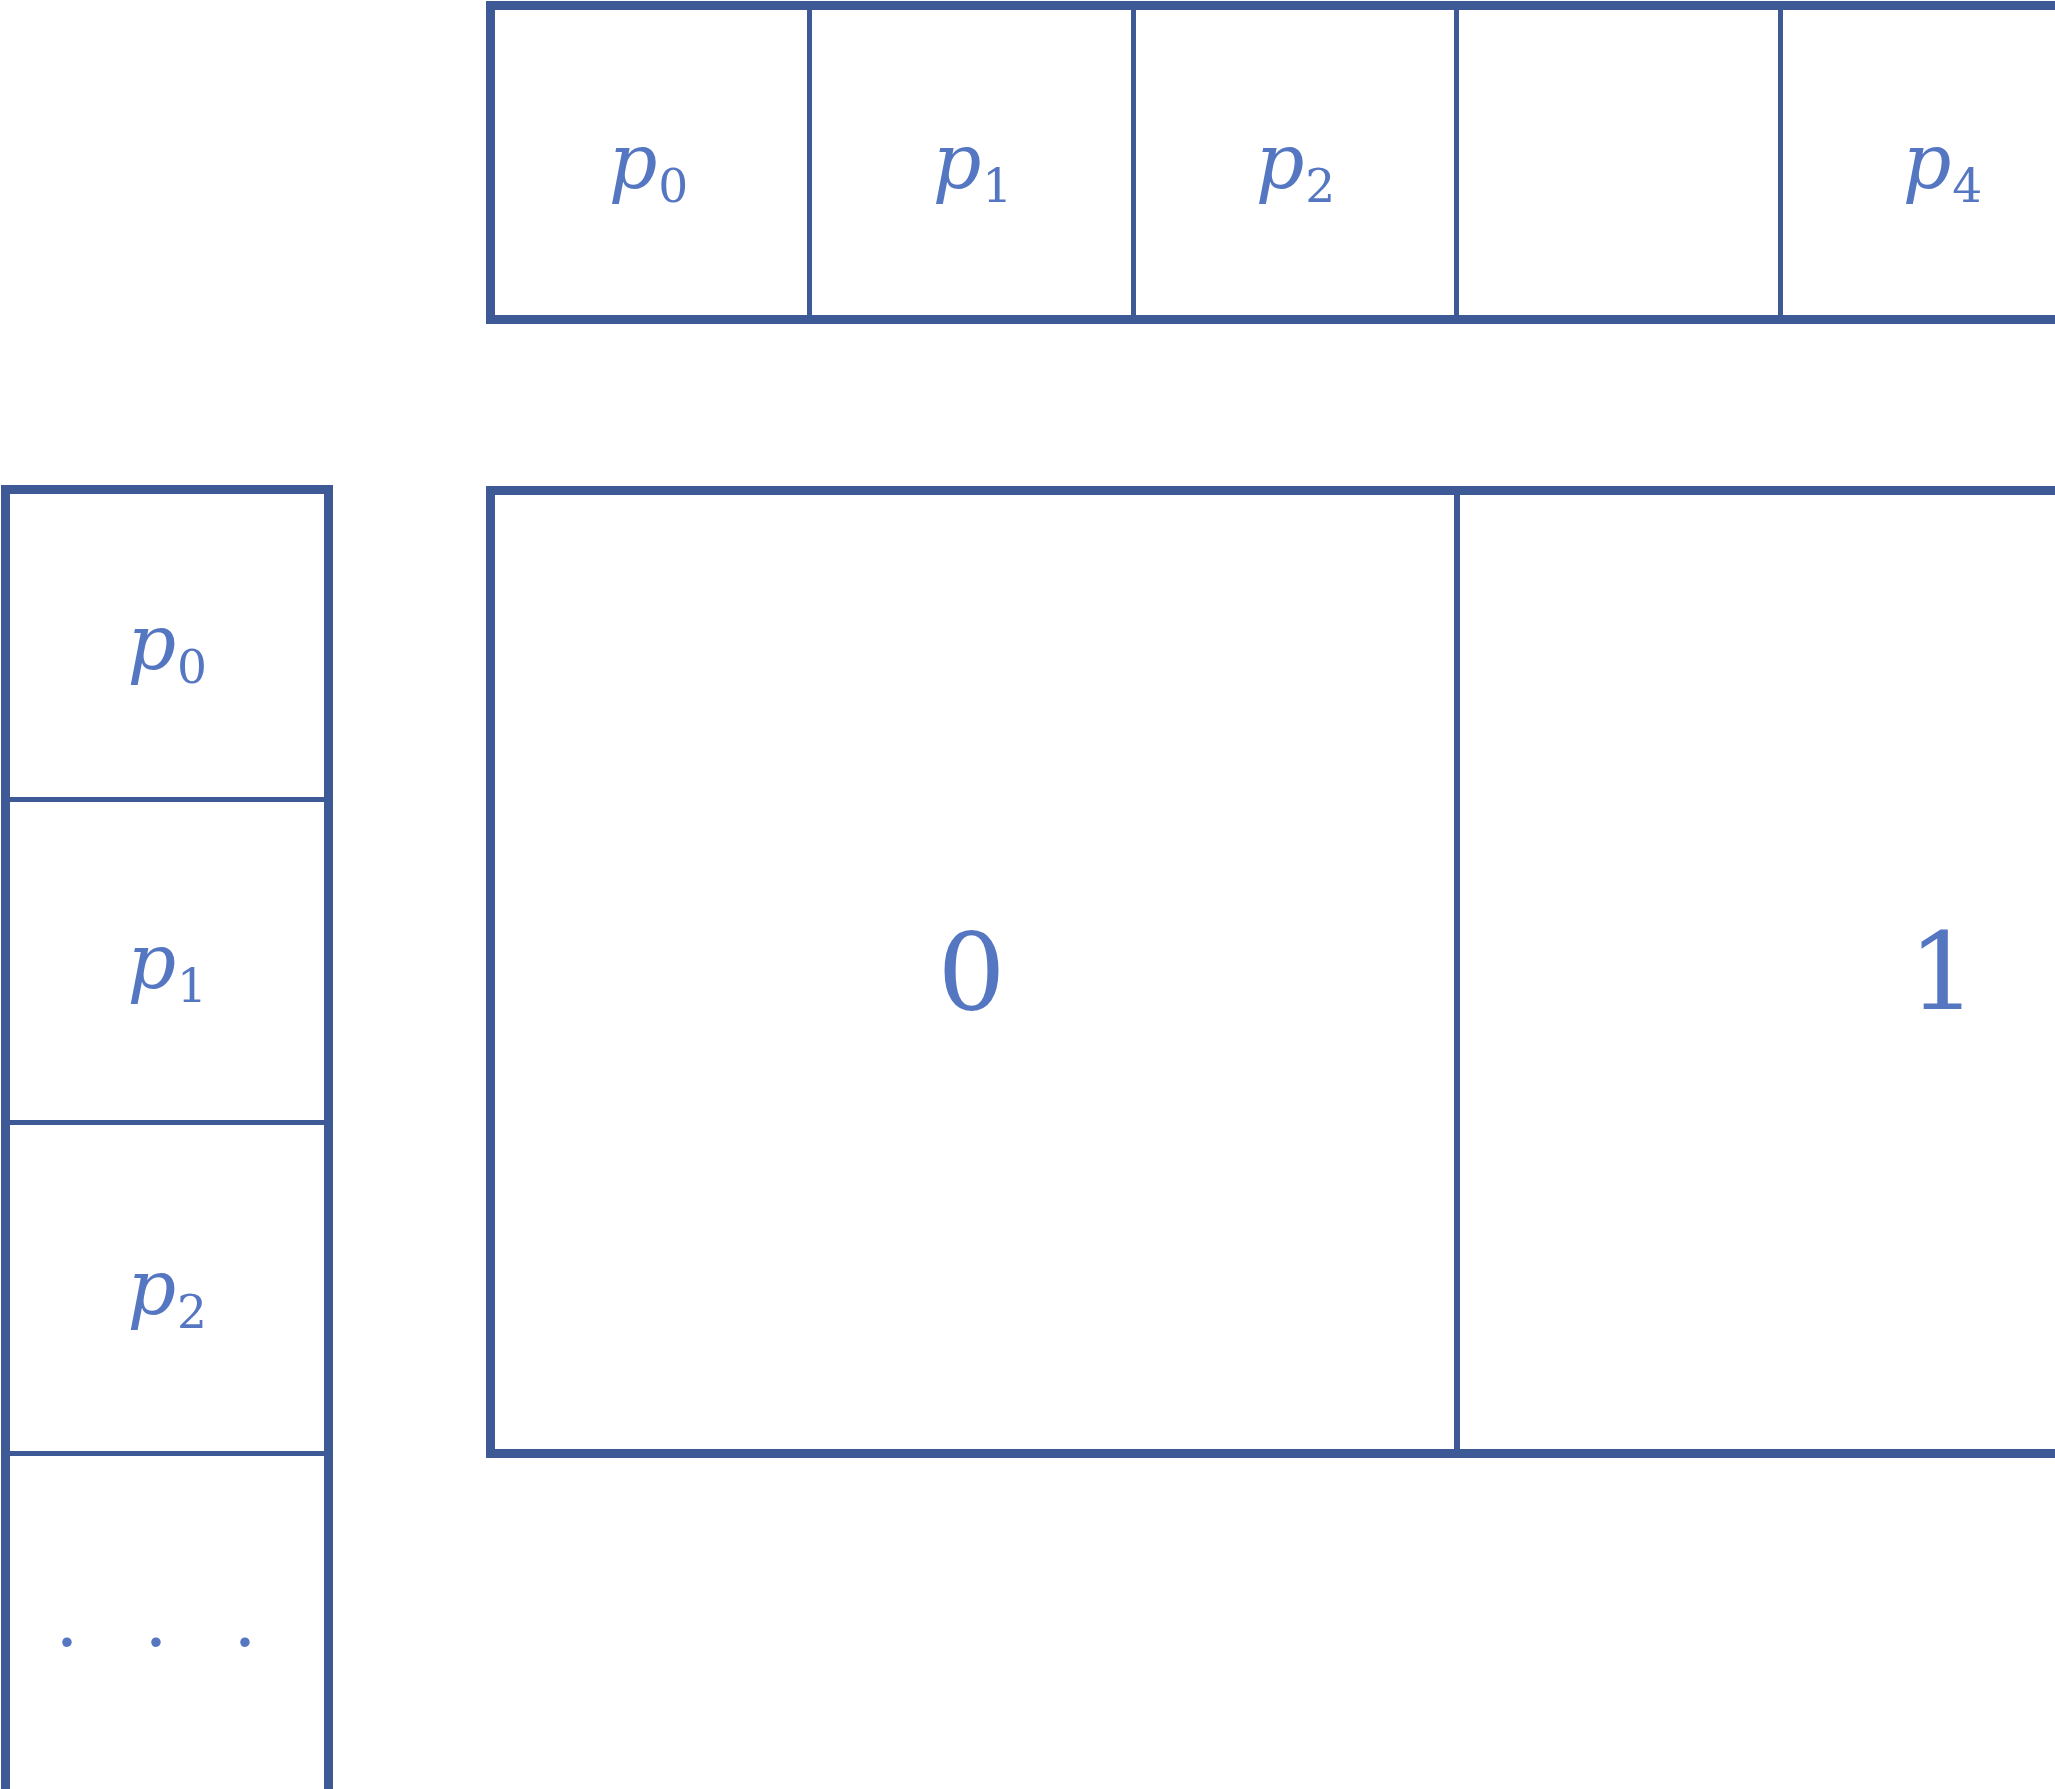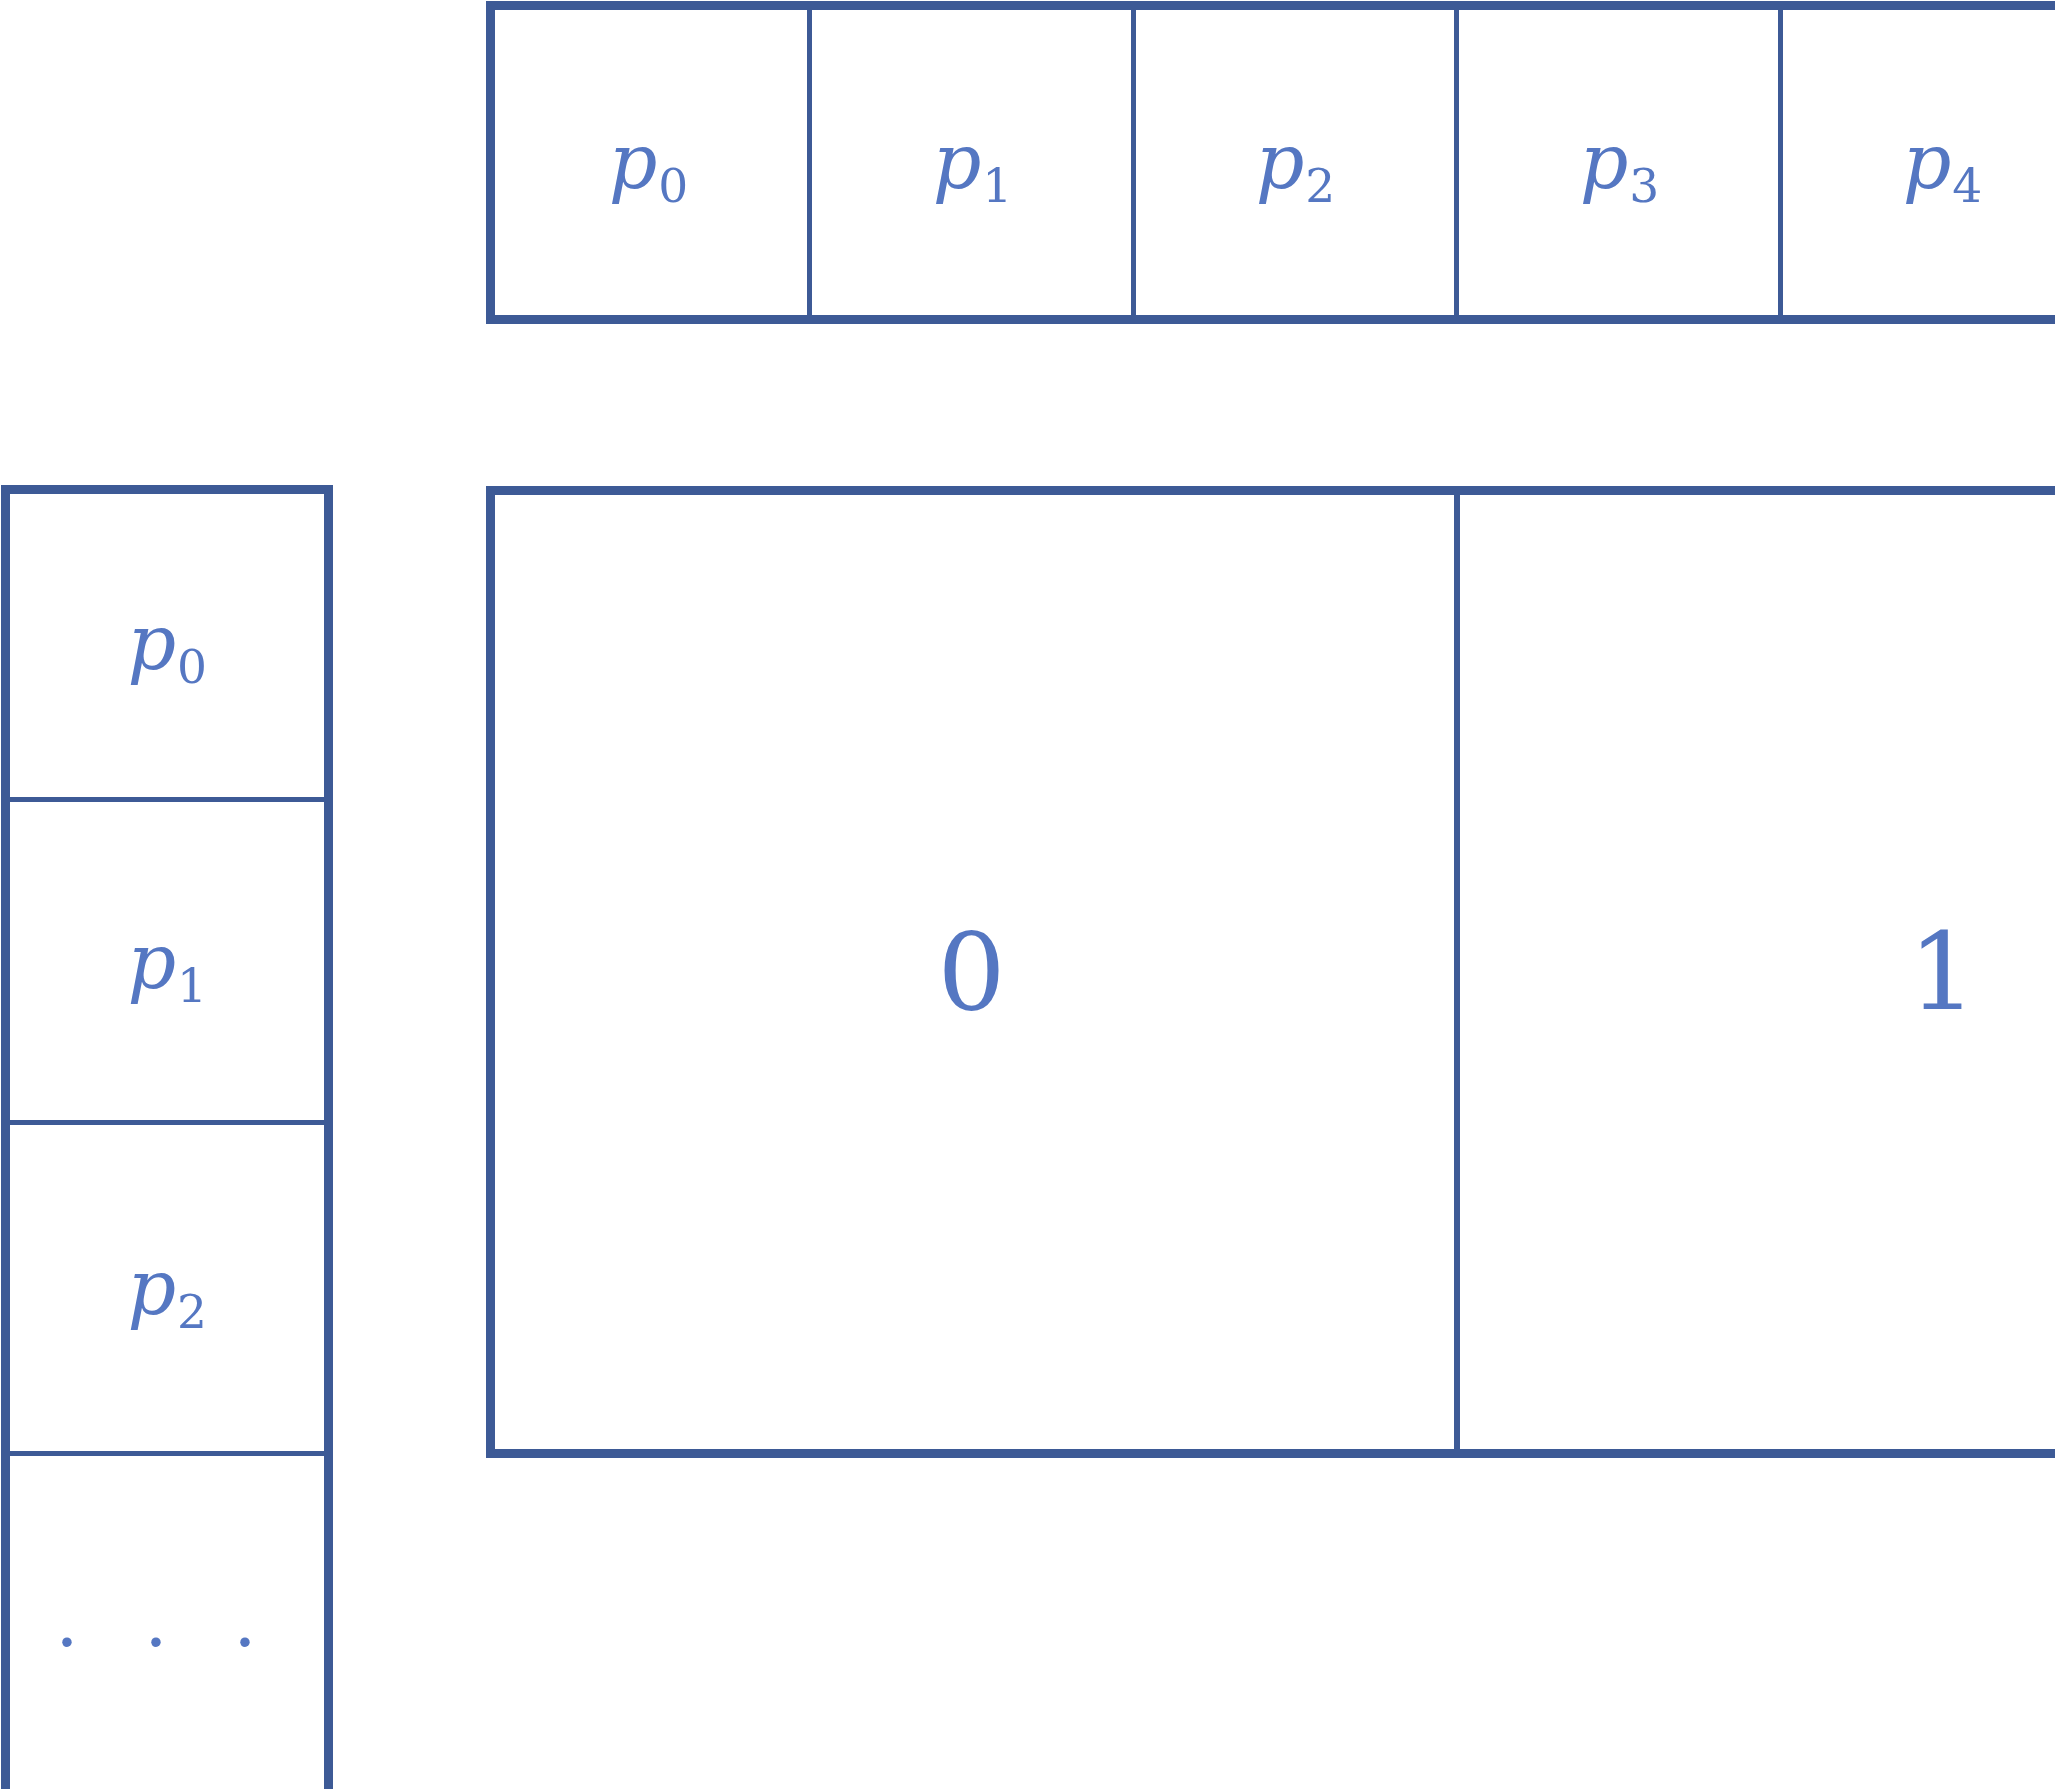--- a/index.html
+++ b/index.html
@@ -127,25 +127,20 @@
         <span>p</span><sub>1</sub>
       </span>
     </div>
 
     <div class="trcell" style="left:647px;width:324px;">
       <span class="lbl">
         <span>p</span><sub>2</sub>
       </span>
     </div>
 
-    <div class="trcell" style="left:971px;width:324px;">
-      <span class="lbl">
-        <span>p</span><sub>3</sub>
-      </span>
-    </div>
 
     <div class="trcell" style="left:1294px;width:324px;">
       <span class="lbl">
         <span>p</span><sub>4</sub>
       </span>
     </div>
 
     <div class="rule" style="left:0px;top:0px;width:2590px;height:9px;"></div>
     <div class="rule" style="left:0px;top:314px;width:2590px;height:9px;"></div>
     <div class="rule" style="left:0px;top:0px;width:9px;height:323px;"></div>

